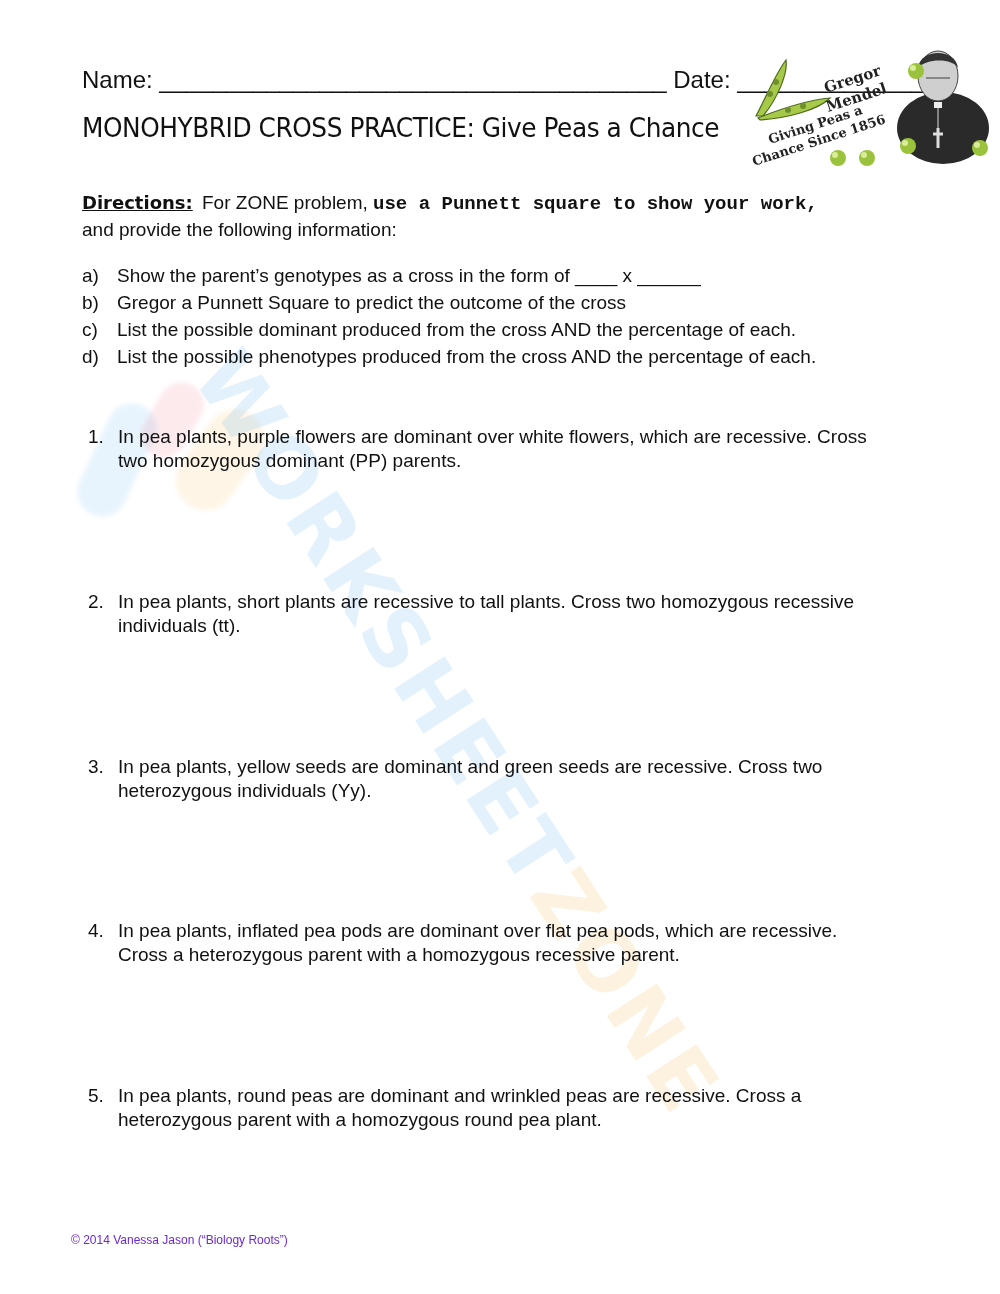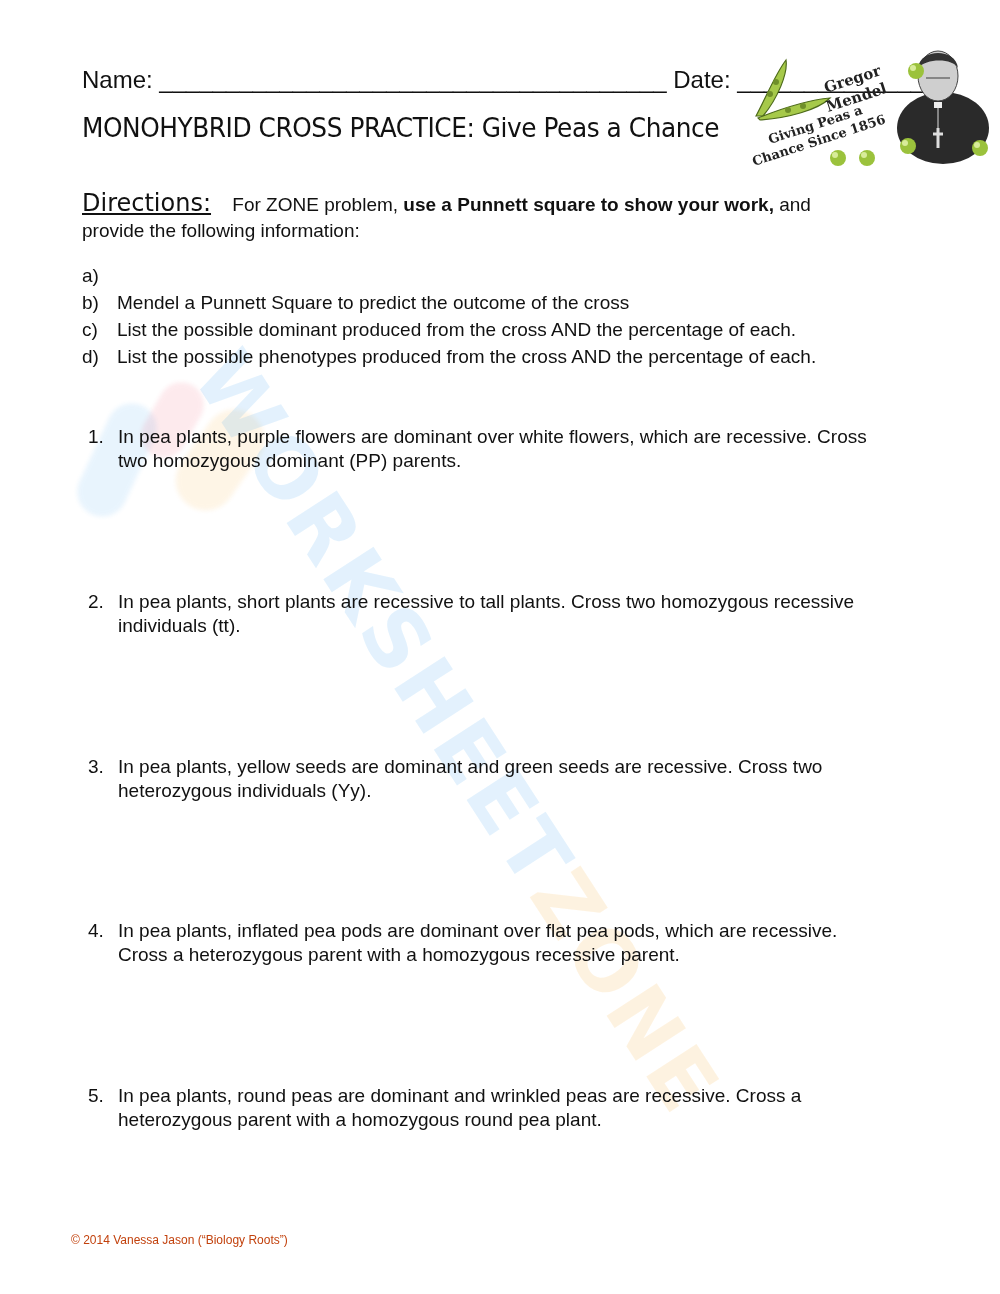--- a/index.html
+++ b/index.html
@@ -15,37 +15,37 @@
     .wm-blob.b1 { left: 92px; top: 400px; width: 50px; height: 120px; background: #2d9bf0; opacity: 0.10; transform: rotate(25deg); border-radius: 40px; }
     .wm-blob.b2 { left: 150px; top: 380px; width: 45px; height: 80px; background: #f03c5a; opacity: 0.10; transform: rotate(30deg); border-radius: 30px; }
     .wm-blob.b3 { left: 190px; top: 405px; width: 60px; height: 110px; background: #f7a21b; opacity: 0.10; transform: rotate(35deg); border-radius: 40px; }
 
     .header-line { position: absolute; left: 82px; top: 66px; font-size: 24px; white-space: nowrap; }
     .title { position: absolute; left: 82px; top: 112px; font-family: "DejaVu Sans", sans-serif; font-size: 27px; font-weight: normal; letter-spacing: -0.5px; transform: scaleX(0.92); transform-origin: left; white-space: nowrap; color: #111; }
 
     .logo { position: absolute; left: 748px; top: 38px; width: 245px; height: 140px; }
 
     .directions { position: absolute; left: 82px; top: 190px; width: 760px; font-size: 19px; line-height: 26px; }
-    .dir-label { font-family: "DejaVu Sans", sans-serif; font-size: 24px; text-decoration: underline; margin-right: 16px; }
-    .dir-bold { font-weight: bold; }
+    .dir-label { font-family: "DejaVu Sans", sans-serif; font-size: 18px; text-decoration: underline; margin-right: 4px; font-weight: bold; }
+    .dir-bold { font-weight: bold; font-family: Liberation Mono, monospace; }
 
     .info-list { position: absolute; left: 82px; top: 262px; width: 820px; font-size: 19px; line-height: 27px; }
     .info-item { display: flex; }
     .info-letter { width: 35px; flex: none; }
     .info-note { padding-left: 35px; }
 
     .problem { position: absolute; left: 88px; width: 780px; font-size: 19px; line-height: 24px; display: flex; }
     .problem-num { width: 30px; flex: none; }
     .p1 { top: 425px; }
     .p2 { top: 590px; }
     .p3 { top: 755px; }
     .p4 { top: 919px; }
     .p5 { top: 1084px; }
 
-    .footer { position: absolute; left: 71px; top: 1233px; font-size: 12px; color: #c2410c; }
+    .footer { position: absolute; left: 71px; top: 1233px; font-size: 12px; color: #6d28d9; }
   </style>
 </head>
 <body>
 
 <div class="page">
 
   <div class="wm wm-blob b1"></div>
   <div class="wm wm-blob b2"></div>
   <div class="wm wm-blob b3"></div>
   <div class="wm wm-text">
@@ -107,24 +107,25 @@
   <div class="directions">
     <span class="dir-label">Directions:</span>
     <span>For ZONE problem,</span>
     <span class="dir-bold">use a Punnett square to show your work,</span>
     <span>and provide the following information:</span>
   </div>
 
   <div class="info-list">
     <div class="info-item">
       <span class="info-letter">a)</span>
+      <span>Show the parent’s genotypes as a cross in the form of ____ x ______</span>
     </div>
     <div class="info-item">
       <span class="info-letter">b)</span>
-      <span>Mendel a Punnett Square to predict the outcome of the cross</span>
+      <span>Gregor a Punnett Square to predict the outcome of the cross</span>
     </div>
     <div class="info-item">
       <span class="info-letter">c)</span>
       <span>List the possible dominant produced from the cross AND the percentage of each.</span>
     </div>
     <div class="info-item">
       <span class="info-letter">d)</span>
       <span>List the possible phenotypes produced from the cross AND the percentage of each.</span>
     </div>
   </div>

